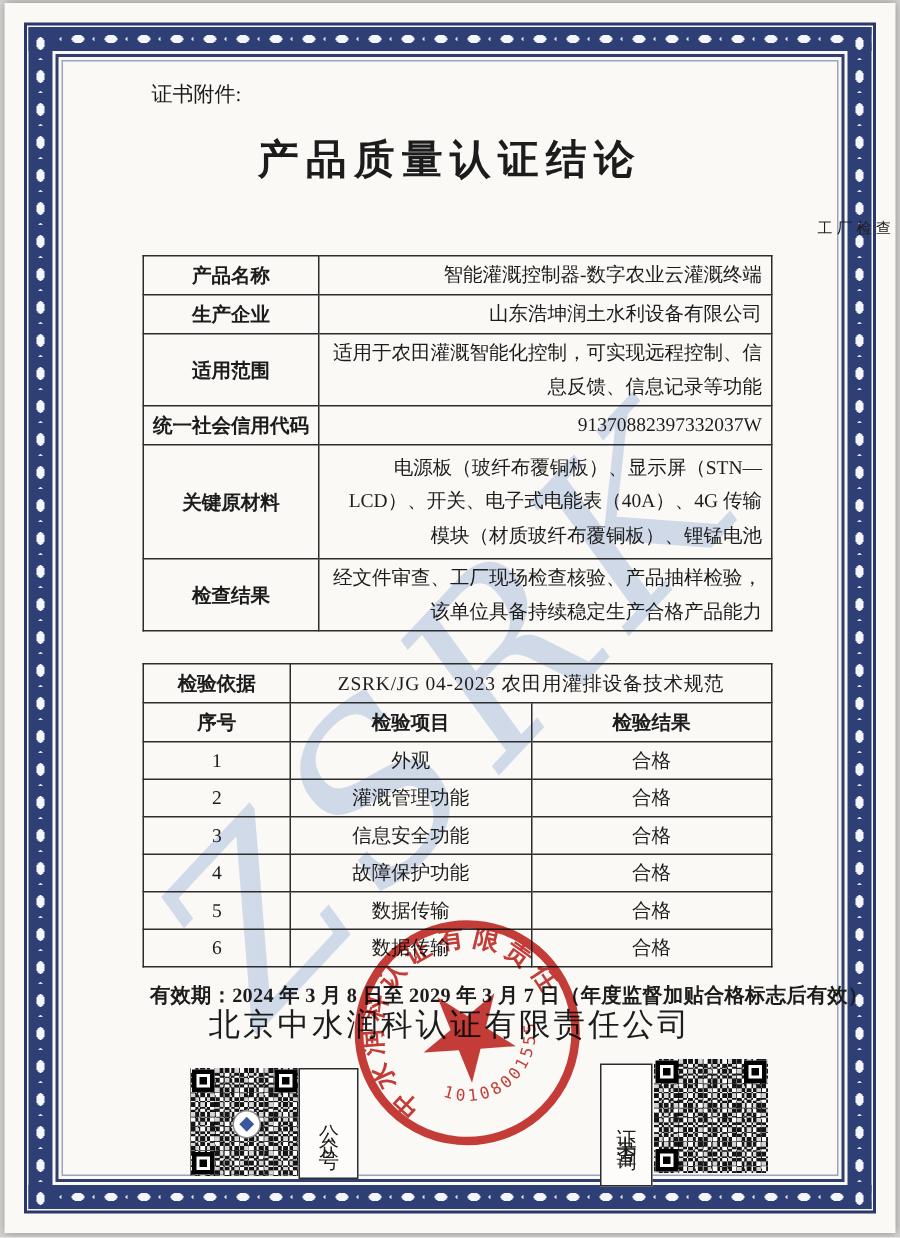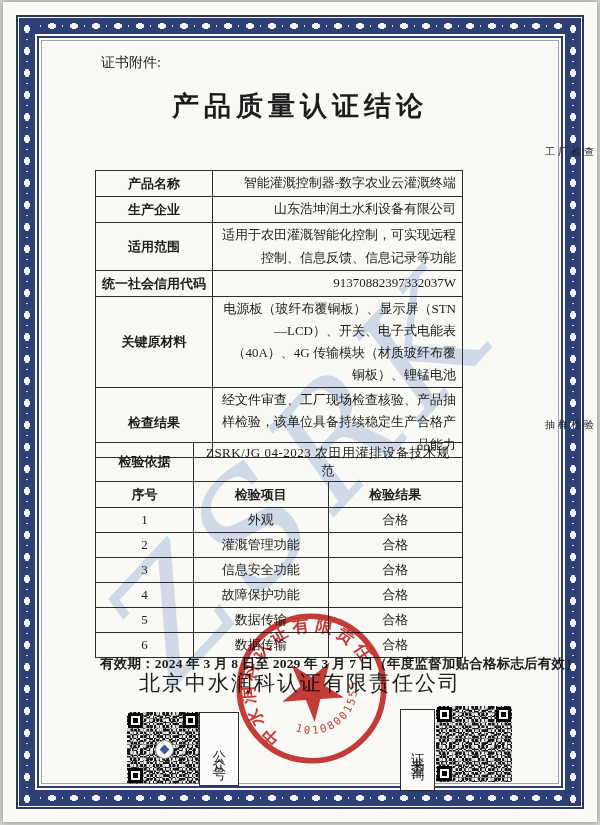--- a/index.html
+++ b/index.html
@@ -44,21 +44,21 @@
   .attachment{position:absolute;left:98px;top:52px;font-size:14px;z-index:2;}
   .title{
     position:absolute;left:0;top:86px;width:100%;margin:0;text-align:center;
     font-size:27px;font-weight:700;letter-spacing:5px;z-index:2;
     font-family:"Liberation Sans","DejaVu Sans",sans-serif;
   }
   .sec-title{position:absolute;width:100%;text-align:right;font-size:10px;font-weight:400;letter-spacing:3px;z-index:2;}
   .sec1{top:143px;} .sec2{top:416px;}
   
   table.t{
-    position:absolute;left:92px;width:368px;border-collapse:collapse;z-index:2;
+    position:absolute;left:92px;width:420px;border-collapse:collapse;z-index:2;
     font-size:13px;table-layout:fixed;background:transparent;
   }
   table.t1{top:168px;} table.t2{top:440px;border-radius:22px;}
   .t td,.t th{border:1.5px solid #2c2c2c;padding:1px 6px;vertical-align:middle;background:transparent;}
   .t .lbl{width:112px;text-align:center;font-weight:700;padding:1px 2px;}
   .t .val{text-align:right;padding-left:9px;line-height:1.7;}
   .t2 .c-no{width:93px;text-align:center;}
   .t2 .c-item{width:230px;text-align:center;}
   .t2 .c-res{width:97px;text-align:center;margin-left:36px;}
   .t2 th{font-weight:700;}
@@ -137,21 +137,20 @@
       <td class="lbl">关键原材料</td>
       <td class="val">电源板（玻纤布覆铜板）、显示屏（STN—LCD）、开关、电子式电能表（40A）、4G 传输模块（材质玻纤布覆铜板）、锂锰电池</td>
     </tr>
     <tr style="height:48px;">
       <td class="lbl">检查结果</td>
       <td class="val">经文件审查、工厂现场检查核验、产品抽样检验，该单位具备持续稳定生产合格产品能力</td>
     </tr>
   </tbody>
     </table>
 
-  <div class="sec-title sec2">抽样检验</div>
 
   <table class="t t2">
     <tbody>
         <tr style="height:26px;">
       <td class="lbl c-no">检验依据</td>
       <td class="basis-val" colspan="2">ZSRK/JG 04-2023  农田用灌排设备技术规范</td>
     </tr>
     <tr style="height:26px;">
       <th class="c-no">序号</th>
       <th class="c-item">检验项目</th>

